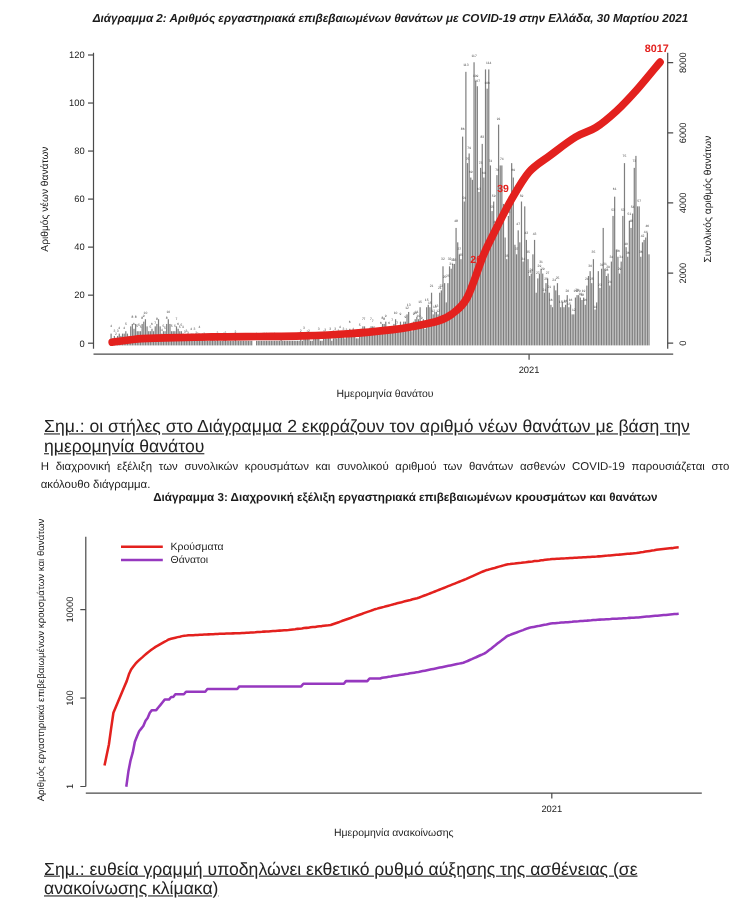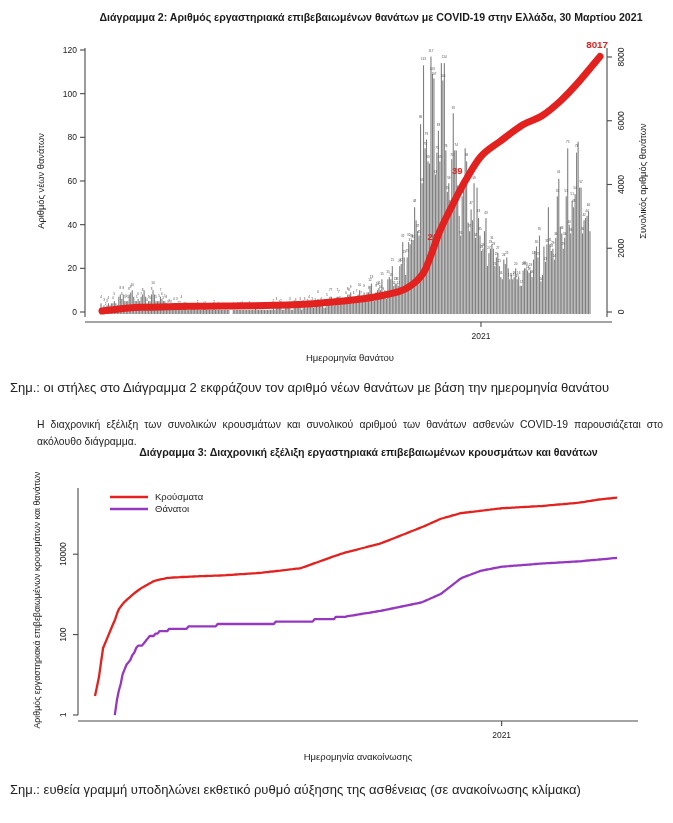--- a/index.html
+++ b/index.html
@@ -1,23 +1,23 @@
 <!DOCTYPE html>
 <html><head>
 <meta charset="utf-8">
 <style>
   html,body{margin:0;padding:0;background:#ffffff;}
   .page{position:relative;width:673px;height:823px;background:#ffffff;
         font-family:"Liberation Sans",sans-serif;color:#1c1c1c;overflow:hidden;}
   .page svg{position:absolute;top:0;left:0;}
-  .t1{position:absolute;top:11px;left:75px;width:592px;margin:0;text-align:center;
-      font-size:10.6px;font-weight:bold;color:#1b1b1b;}
+  .t1{position:absolute;top:11px;left:59px;width:592px;margin:0;text-align:center;
+      font-size:10.6px;font-weight:bold;color:#1b1b1b;font-style:italic;}
   .t2{position:absolute;top:434px;left:50px;width:613px;margin:12px;text-align:center;
       font-size:10.6px;font-weight:bold;color:#1b1b1b;}
-  .note{position:absolute;left:10px;margin:0;font-size:13px;color:#222;}
+  .note{position:absolute;left:40px;margin:0;font-size:16px;color:#222;text-decoration:underline;}
   .n1{top:380px;}
   .n2{top:782px;}
   .para{position:absolute;top:405px;left:25px;width:626px;margin:12px;font-size:10.4px;
         line-height:1.62;text-align:justify;color:#222;}
 </style>
 </head>
 <body>
 
 <div class="page">
   <svg id="charts-svg" viewBox="0 0 673 823" width="673" height="823">

